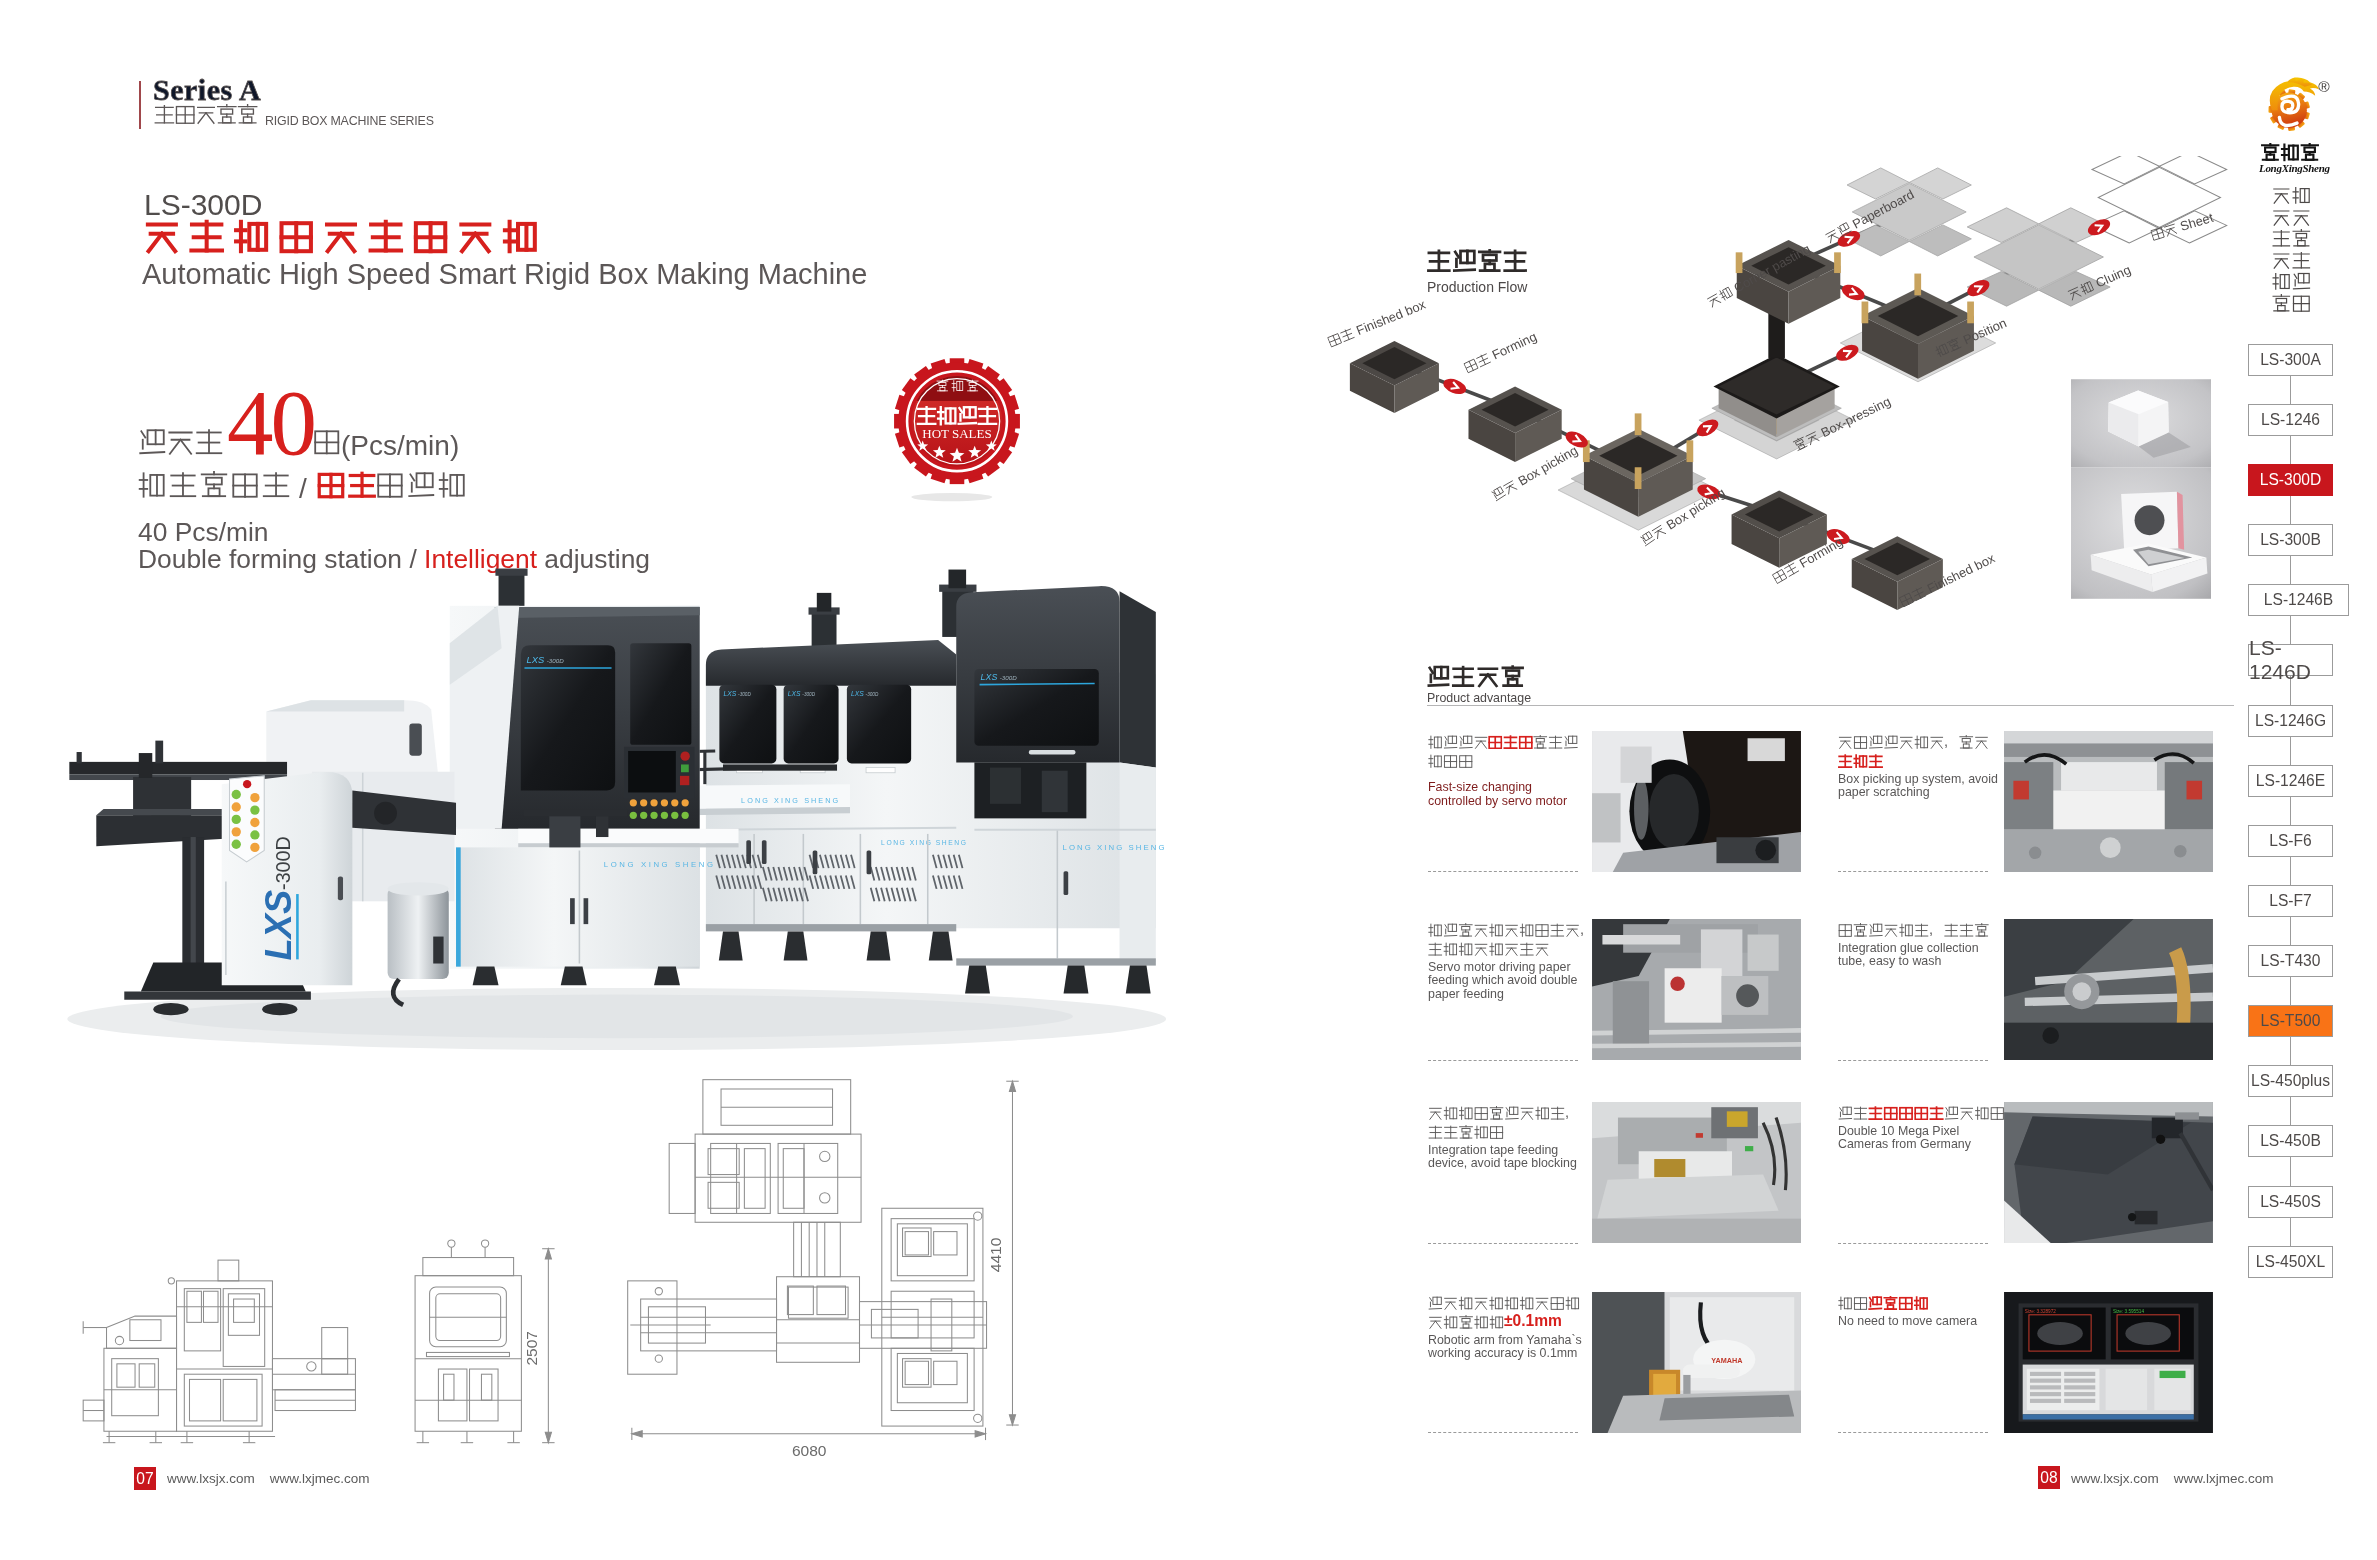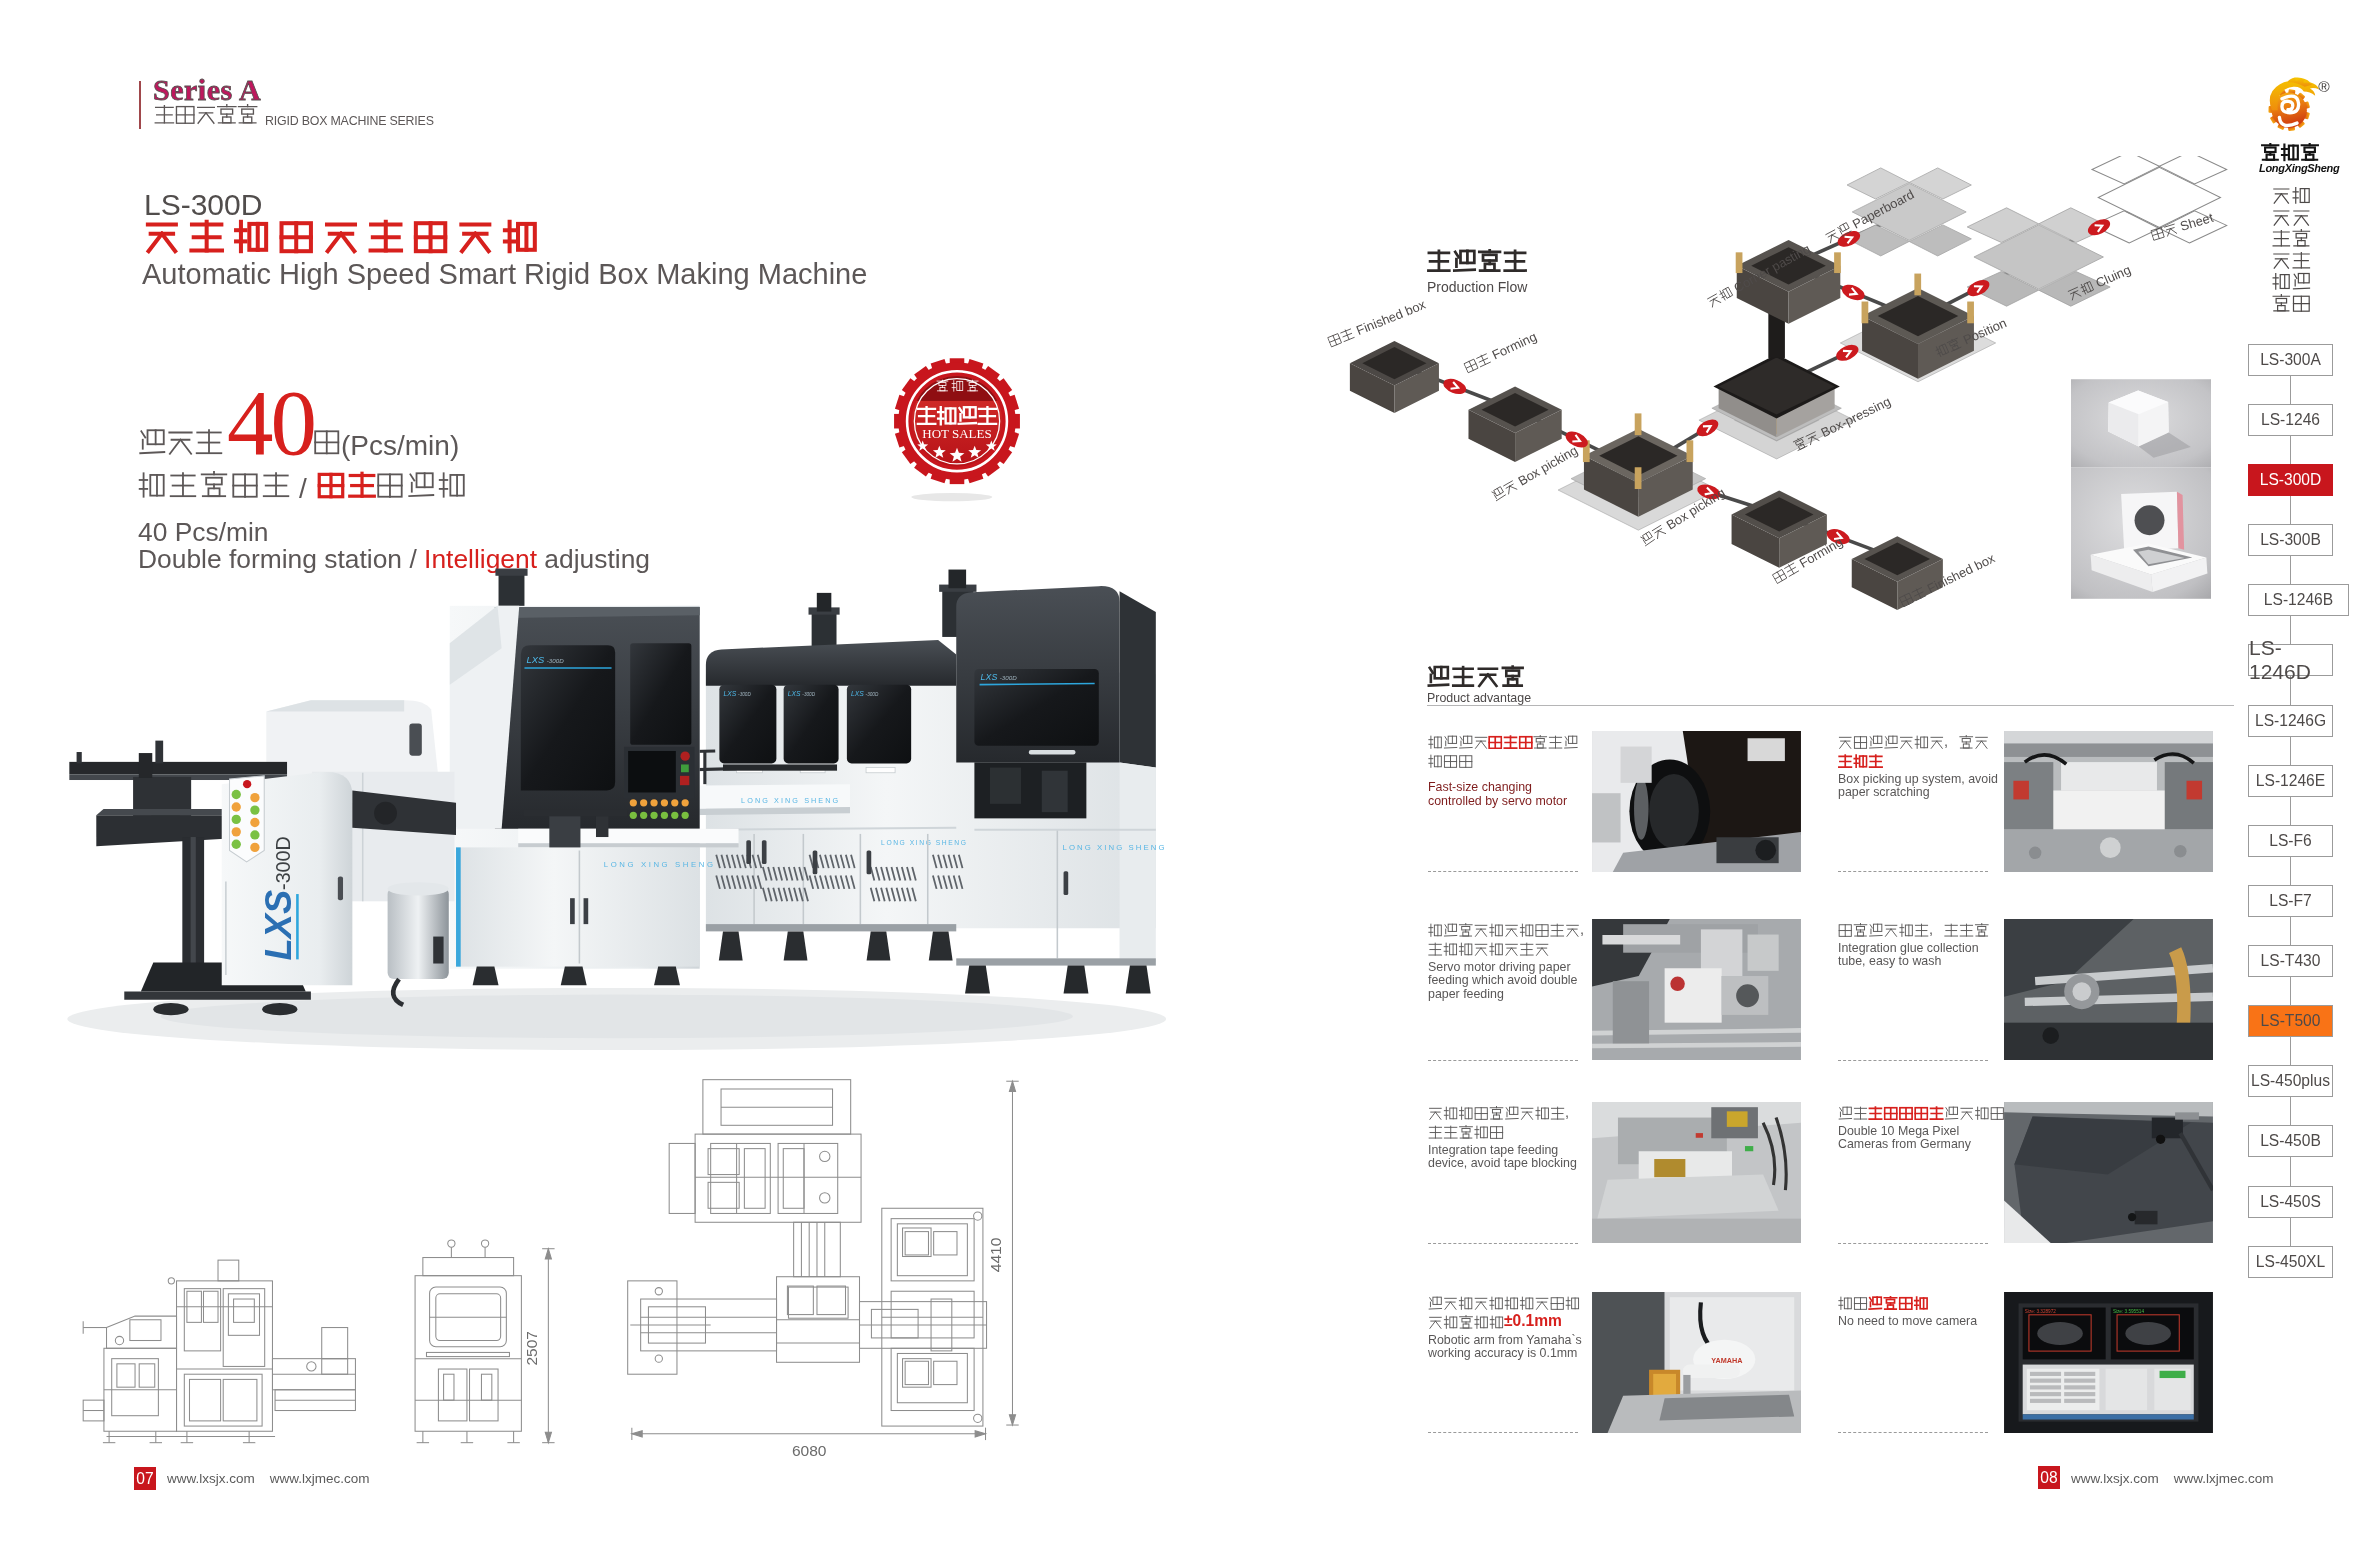--- a/index.html
+++ b/index.html
@@ -77,21 +77,21 @@
         <symbol id="g5b" viewBox="0 0 100 100" stroke="currentColor" stroke-width="11.5" stroke-linecap="square" fill="currentColor">
           <rect x="34" y="8" width="58" height="50" fill="none"></rect>
           <line x1="63" y1="8" x2="63" y2="58"></line>
           <line x1="12" y1="12" x2="26" y2="34"></line>
           <line x1="17" y1="42" x2="17" y2="74"></line>
           <line x1="8" y1="90" x2="94" y2="86"></line>
         </symbol>
       </defs>
     </svg>
     <div class="abs" style="left:139px;top:81px;width:2.1px;height:48px;background:#a0474b"></div>
-    <div class="abs" style="left:153px;top:73px;font-family:'Liberation Serif',serif;font-weight:bold;font-size:30px;color:#be185d;letter-spacing:0.5px;-webkit-text-stroke:0.8px #575150">Series A</div>
+    <div class="abs" style="left:153px;top:73px;font-family:'Liberation Serif',serif;font-weight:bold;font-size:30px;color:#0f172a;letter-spacing:0.5px;-webkit-text-stroke:0.8px #575150">Series A</div>
     <div class="abs" style="left:154px;top:104px"><svg class="hn" style="color:#5c5757;opacity:1.0" width="104" height="21" viewBox="0 0 200 40">
         <use href="#g1r" x="0.0" width="40" height="40"></use>
         <use href="#g0r" x="40.0" width="40" height="40"></use>
         <use href="#g4r" x="80.0" width="40" height="40"></use>
         <use href="#g3r" x="120.0" width="40" height="40"></use>
         <use href="#g3r" x="160.0" width="40" height="40"></use>
       </svg></div>
     <div class="abs" style="left:265px;top:114px;font-size:12.4px;letter-spacing:-0.2px;color:#5c5757">RIGID BOX MACHINE SERIES</div>
     <div class="abs" style="left:144px;top:188px;font-size:30px;color:#514d4c">LS-300D</div>
     <div class="abs" style="left:143px;top:219px"><svg class="hn" style="color:#d7201d;opacity:1.0" width="396" height="35" viewBox="0 0 764 68">
@@ -889,21 +889,21 @@
       </g>
       <path d="M22,64 q-12,-34 16,-50 q14,-8 30,-6 q-8,-8 4,-7 q16,1 24,9 q14,4 18,14 q-10,-4 -18,-2 q10,6 10,14 q-10,-8 -22,-8 q-6,-10 -20,-9 q-22,2 -28,20 q-4,12 -2,25 z" fill="url(#lg2)"></path>
       <path d="M52,10 q6,-8 16,-9 q-2,5 2,6 q8,-5 16,-2 q-4,3 -2,6 q10,-2 16,4 l-14,4 q-16,-10 -34,-9 z" fill="url(#lg2)"></path>
       <text x="112" y="28" font-size="30" fill="#3e3a39">®</text>
     </svg>
     <div class="abs" style="left:2261px;top:143px"><svg class="hn" style="color:#141414;opacity:1.0" width="58" height="18.7" viewBox="0 0 112 36">
         <use href="#g3b" x="0.0" width="36" height="36"></use>
         <use href="#g2b" x="38.0" width="36" height="36"></use>
         <use href="#g3b" x="76.0" width="36" height="36"></use>
       </svg></div>
-    <div class="abs" style="left:2259px;top:162px;font-family:Liberation Sans, sans-serif;font-style:italic;font-weight:bold;font-size:11px;letter-spacing:-0.3px;color:#111">LongXingSheng</div>
+    <div class="abs" style="left:2259px;top:162px;font-family:Liberation Serif, serif;font-style:italic;font-weight:bold;font-size:11px;letter-spacing:-0.3px;color:#111">LongXingSheng</div>
     <div class="abs" style="left:2292px;top:186px">
       <div style="height:21.6px"><svg class="hn" style="color:#4e4a49;opacity:1.0" width="18.7" height="18.7" viewBox="0 0 36 36">
           <use href="#g2r" x="0.0" width="36" height="36"></use>
         </svg></div>
       <div style="height:21.6px"><svg class="hn" style="color:#4e4a49;opacity:1.0" width="18.7" height="18.7" viewBox="0 0 36 36">
           <use href="#g4r" x="0.0" width="36" height="36"></use>
         </svg></div>
       <div style="height:21.6px"><svg class="hn" style="color:#4e4a49;opacity:1.0" width="18.7" height="18.7" viewBox="0 0 36 36">
           <use href="#g3r" x="0.0" width="36" height="36"></use>
         </svg></div>

